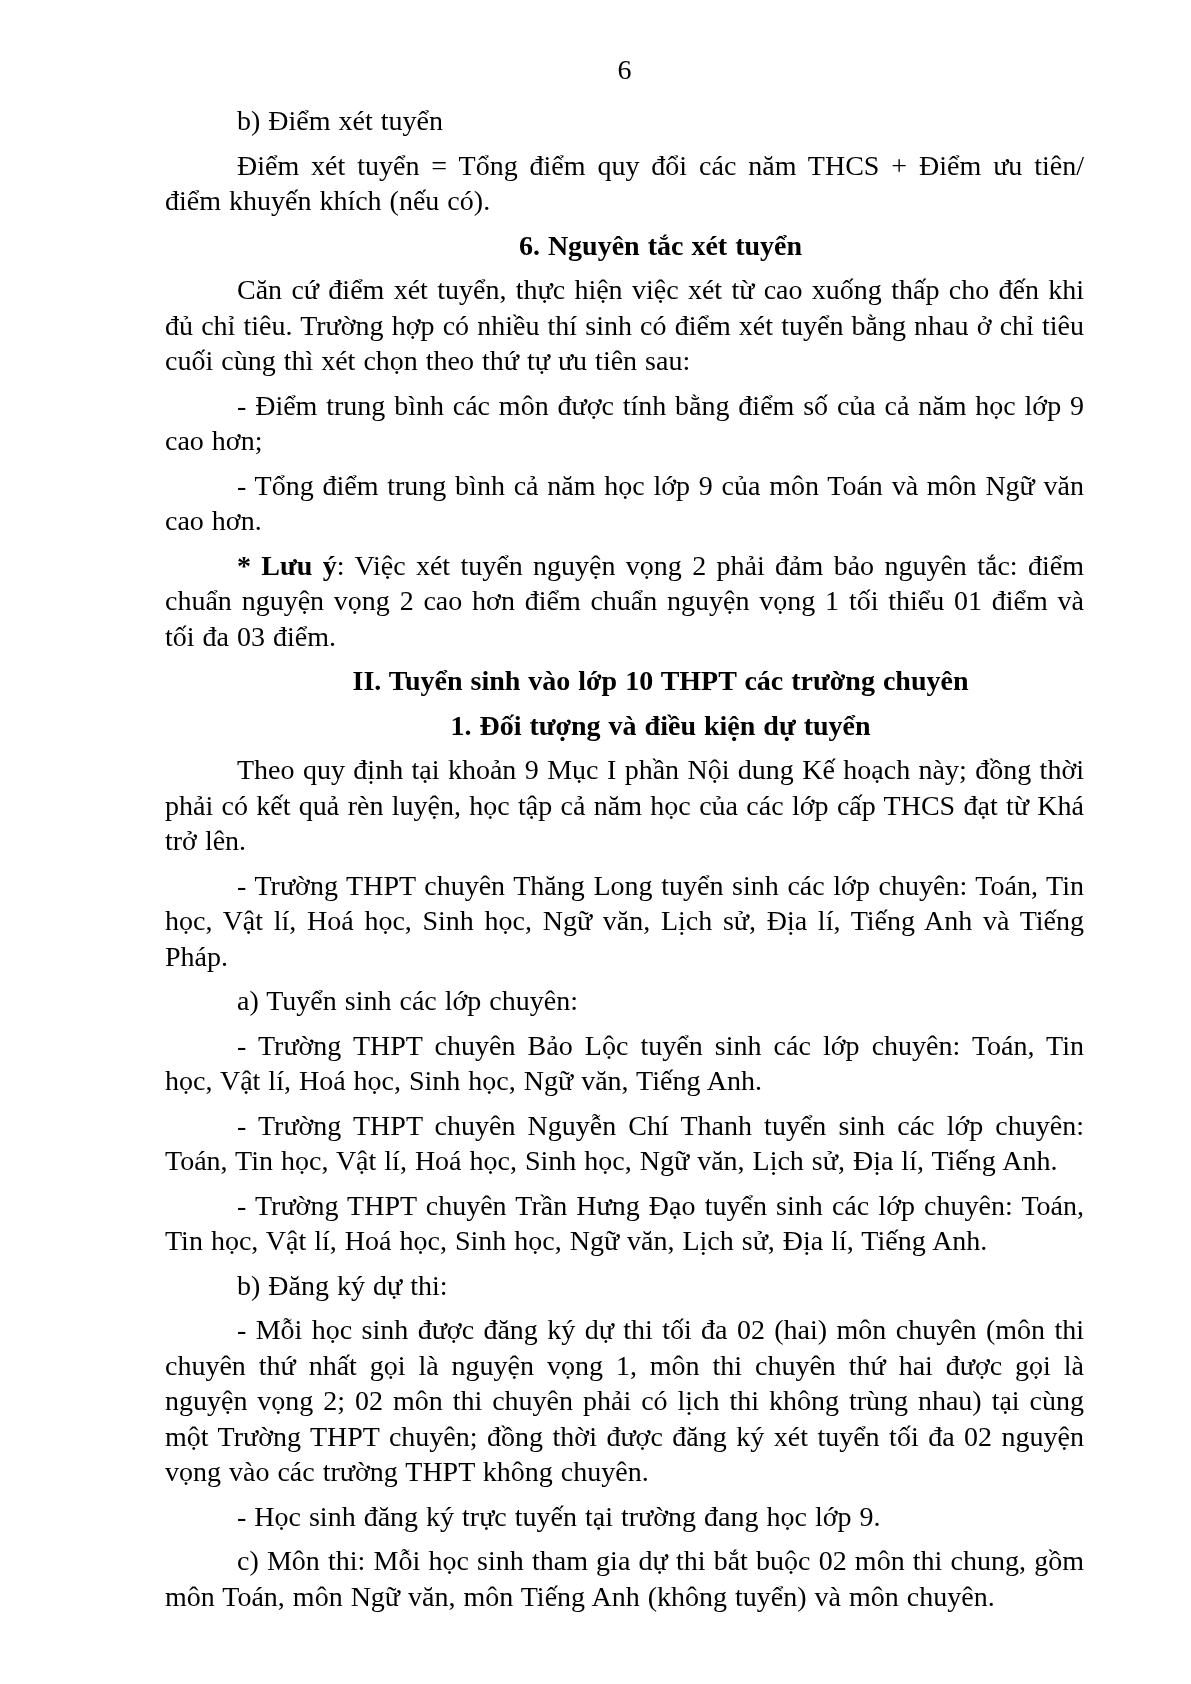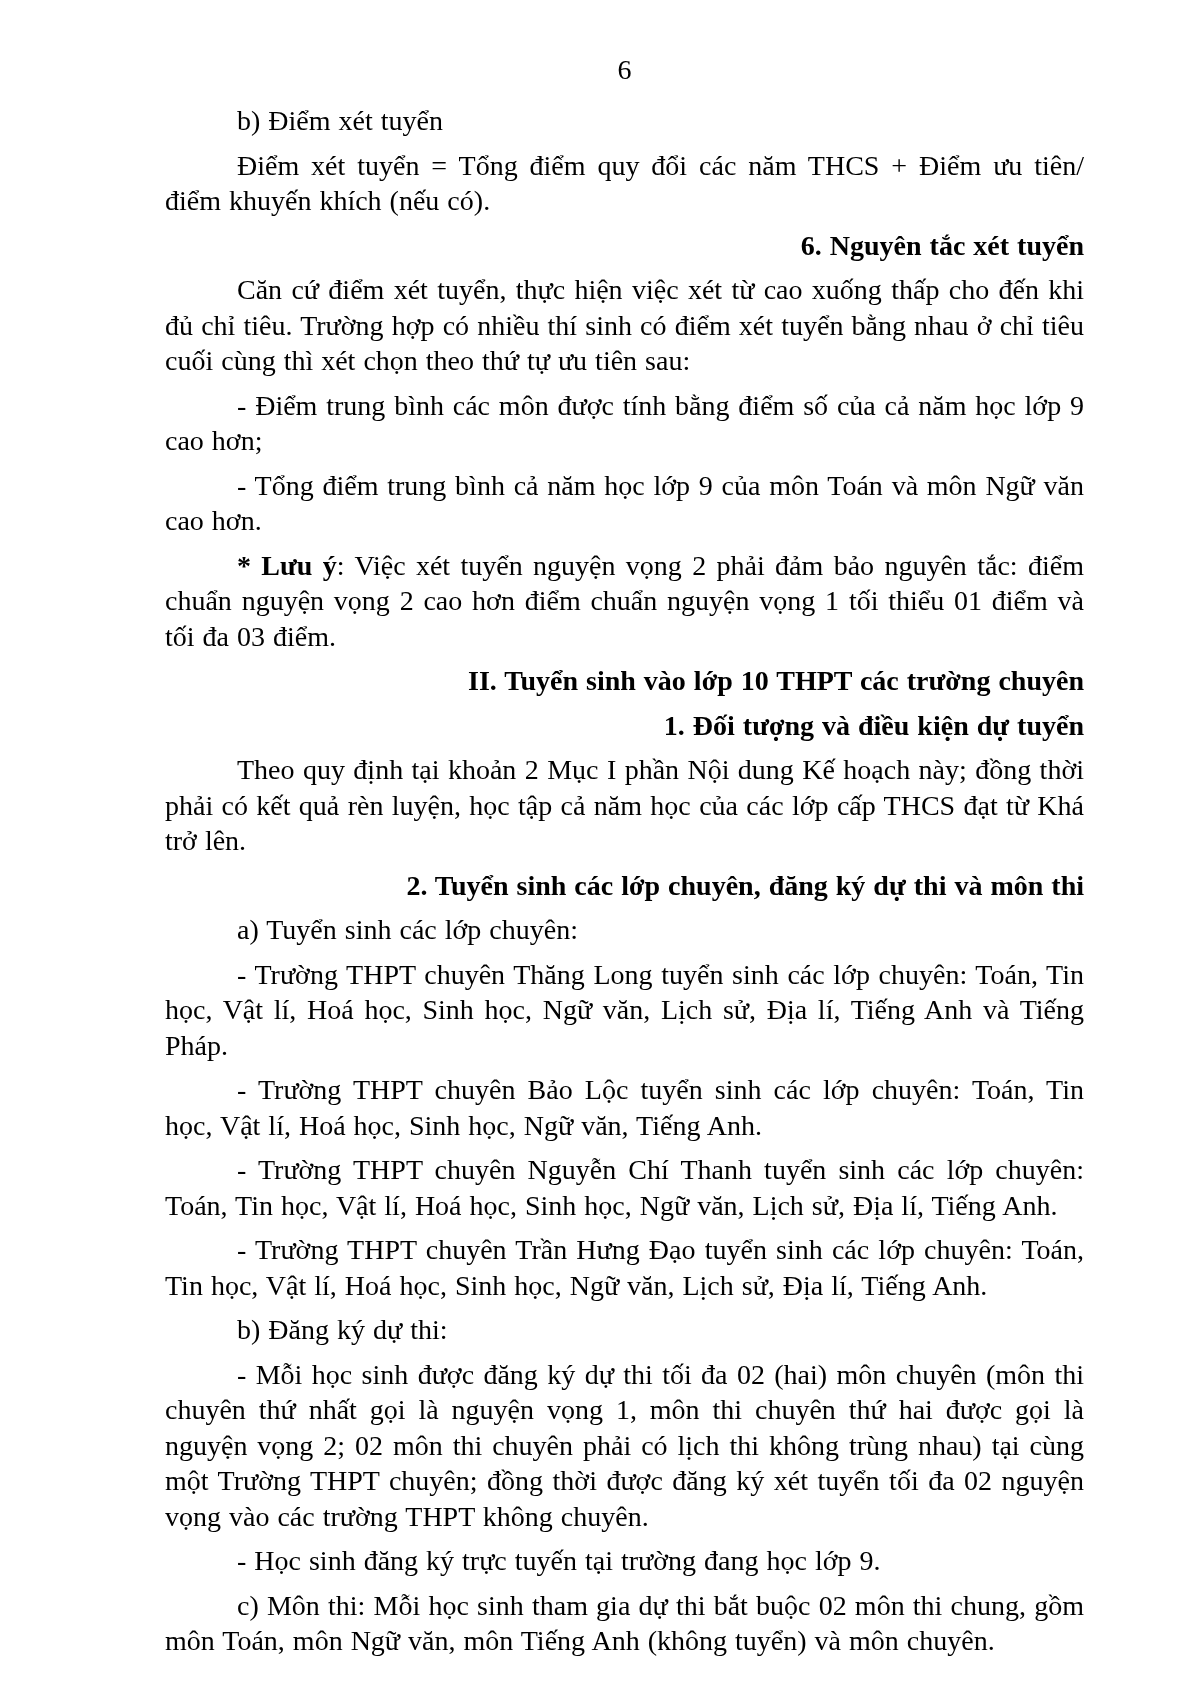--- a/index.html
+++ b/index.html
@@ -31,45 +31,44 @@
   p.para {
     margin: 9px 0;
     font-size: 28px;
     line-height: 35.5px;
     text-align: justify;
     text-indent: 72px;
     word-spacing: 1px;
   }
   p.para.heading {
     font-weight: bold;
-    text-align: right;
+    text-align: center;
   }
   .b { font-weight: bold; }
   .i { }
 </style>
 </head>
 <body>
 
 <div class="page">
   <div class="content">
     <div class="pageno">6</div>
     <div>
         <p class="para"><span>b) Điểm xét tuyển</span></p>
         <p class="para"><span class="i">Điểm xét tuyển = Tổng điểm quy đổi các năm THCS + Điểm ưu tiên/điểm khuyến khích (nếu có).</span></p>
         <p class="para heading"><span class="b">6. Nguyên tắc xét tuyển</span></p>
         <p class="para"><span>Căn cứ điểm xét tuyển, thực hiện việc xét từ cao xuống thấp cho đến khi đủ chỉ tiêu. Trường hợp có nhiều thí sinh có điểm xét tuyển bằng nhau ở chỉ tiêu cuối cùng thì xét chọn theo thứ tự ưu tiên sau:</span></p>
         <p class="para"><span>- Điểm trung bình các môn được tính bằng điểm số của cả năm học lớp 9 cao hơn;</span></p>
         <p class="para"><span>- Tổng điểm trung bình cả năm học lớp 9 của môn Toán và môn Ngữ văn cao hơn.</span></p>
         <p class="para"><span class="b i">* Lưu ý</span><span>: Việc xét tuyển nguyện vọng 2 phải đảm bảo nguyên tắc: điểm chuẩn nguyện vọng 2 cao hơn điểm chuẩn nguyện vọng 1 tối thiểu 01 điểm và tối đa 03 điểm.</span></p>
         <p class="para heading"><span class="b">II. Tuyển sinh vào lớp 10 THPT các trường chuyên</span></p>
         <p class="para heading"><span class="b">1. Đối tượng và điều kiện dự tuyển</span></p>
-        <p class="para"><span>Theo quy định tại khoản 2 Mục I phần Nội dung Kế hoạch này; đồng thời phải có kết quả rèn luyện, học tập cả năm học của các lớp cấp THCS đạt từ Khá trở lên.</span></p>
-        <p class="para heading"><span class="b">2. Tuyển sinh các lớp chuyên, đăng ký dự thi và môn thi</span></p>
+        <p class="para"><span>Theo quy định tại khoản 9 Mục I phần Nội dung Kế hoạch này; đồng thời phải có kết quả rèn luyện, học tập cả năm học của các lớp cấp THCS đạt từ Khá trở lên.</span></p>
+        <p class="para"><span>- Trường THPT chuyên Thăng Long tuyển sinh các lớp chuyên: Toán, Tin học, Vật lí, Hoá học, Sinh học, Ngữ văn, Lịch sử, Địa lí, Tiếng Anh và Tiếng Pháp.</span></p>
         <p class="para"><span>a) Tuyển sinh các lớp chuyên:</span></p>
-        <p class="para"><span>- Trường THPT chuyên Thăng Long tuyển sinh các lớp chuyên: Toán, Tin học, Vật lí, Hoá học, Sinh học, Ngữ văn, Lịch sử, Địa lí, Tiếng Anh và Tiếng Pháp.</span></p>
         <p class="para"><span>- Trường THPT chuyên Bảo Lộc tuyển sinh các lớp chuyên: Toán, Tin học, Vật lí, Hoá học, Sinh học, Ngữ văn, Tiếng Anh.</span></p>
         <p class="para"><span>- Trường THPT chuyên Nguyễn Chí Thanh tuyển sinh các lớp chuyên: Toán, Tin học, Vật lí, Hoá học, Sinh học, Ngữ văn, Lịch sử, Địa lí, Tiếng Anh.</span></p>
         <p class="para"><span>- Trường THPT chuyên Trần Hưng Đạo tuyển sinh các lớp chuyên: Toán, Tin học, Vật lí, Hoá học, Sinh học, Ngữ văn, Lịch sử, Địa lí, Tiếng Anh.</span></p>
         <p class="para"><span>b) Đăng ký dự thi:</span></p>
         <p class="para"><span>- Mỗi học sinh được đăng ký dự thi tối đa 02 (hai) môn chuyên (</span><span class="i">môn thi chuyên thứ nhất gọi là nguyện vọng 1, môn thi chuyên thứ hai được gọi là nguyện vọng 2; 02 môn thi chuyên phải có lịch thi không trùng nhau</span><span>) tại cùng một Trường THPT chuyên; đồng thời được đăng ký xét tuyển tối đa 02 nguyện vọng vào các trường THPT không chuyên.</span></p>
         <p class="para"><span>- Học sinh đăng ký trực tuyến tại trường đang học lớp 9.</span></p>
         <p class="para"><span>c) Môn thi: Mỗi học sinh tham gia dự thi bắt buộc 02 môn thi chung, gồm môn Toán, môn Ngữ văn, môn Tiếng Anh </span><span class="i">(không tuyển)</span><span> và môn chuyên.</span></p>
       </div>
   </div>
 </div>

